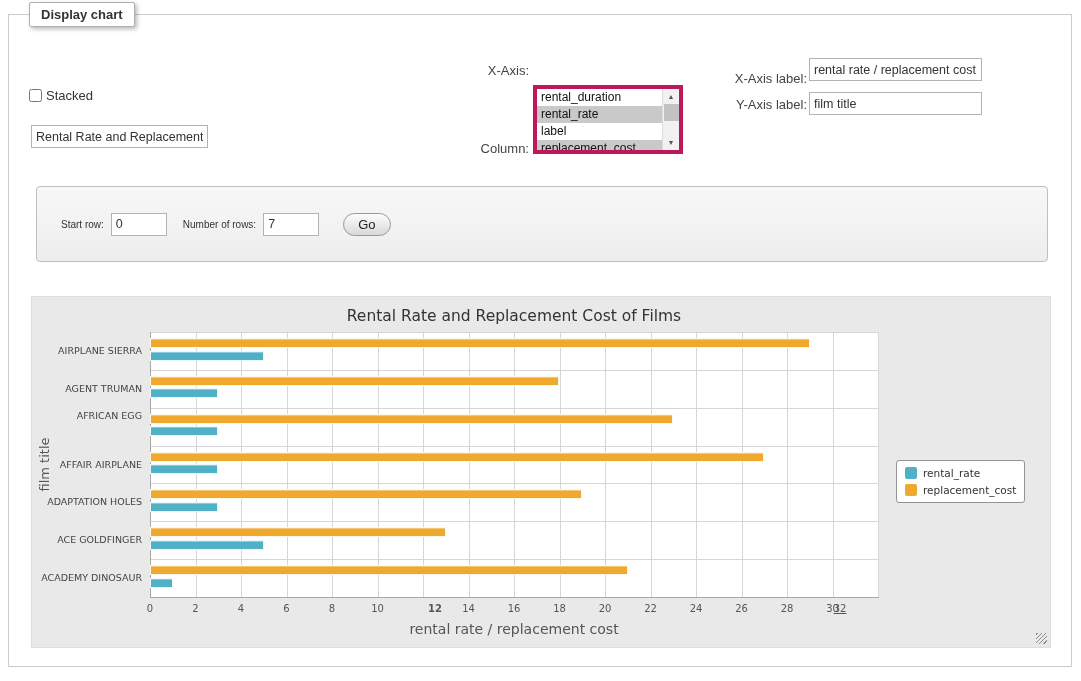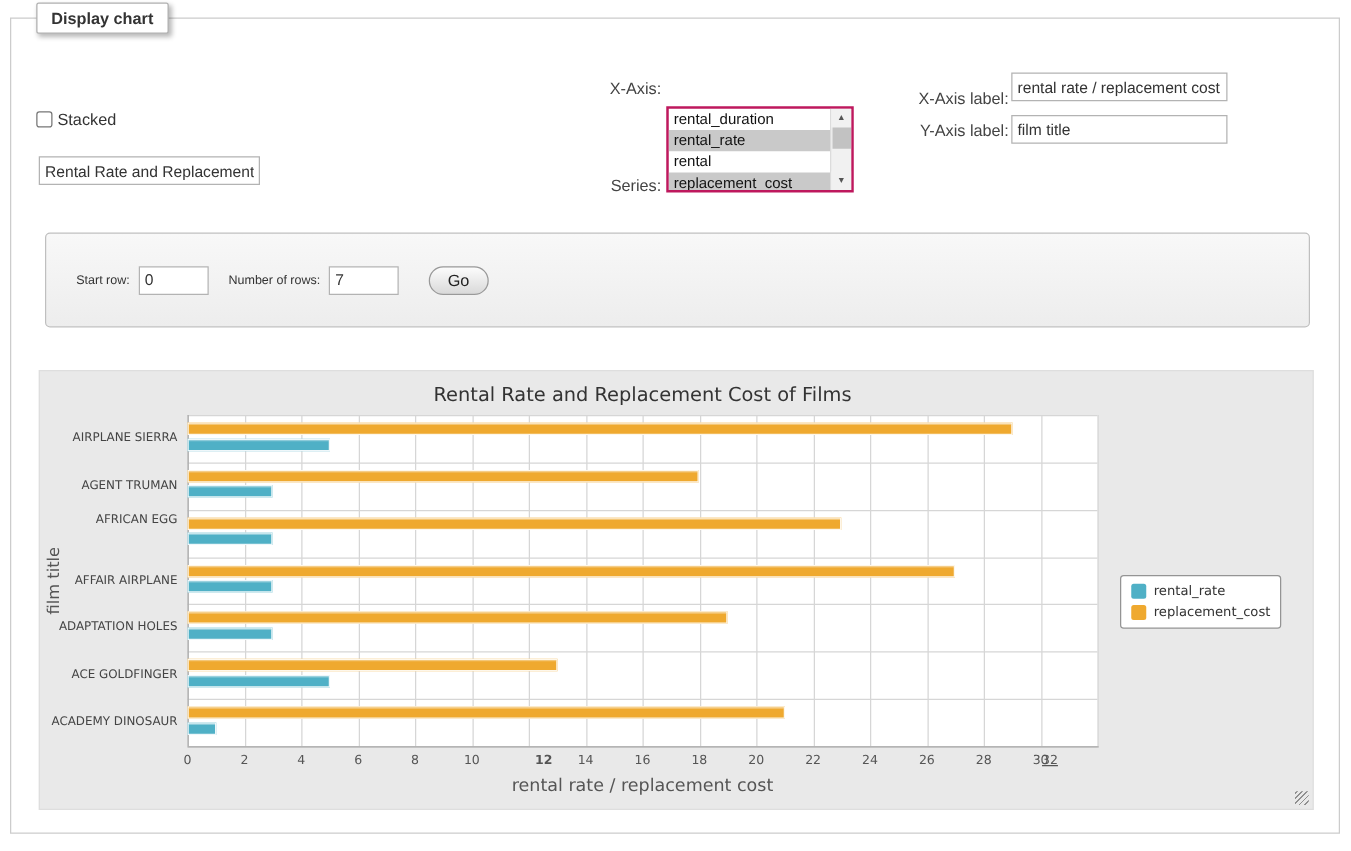--- a/index.html
+++ b/index.html
@@ -8,21 +8,21 @@
   .fs{position:absolute;left:8px;top:14px;width:1064px;height:653px;border:1px solid #ccc;background:#fff}
   .fs-legend{position:absolute;left:20px;top:-13px;background:#fff;border:1px solid #b0b0b0;border-radius:2px;padding:4px 11px;font-size:13px;font-weight:bold;color:#333;box-shadow:2px 2px 4px rgba(0,0,0,.28)}
   .lbl{position:absolute;font-size:13px;color:#444;white-space:nowrap}
   .r{text-align:right}
   .txt{position:absolute;border:1px solid #b3b3b3;background:#fff;height:23px;font-size:12.5px;font-family:inherit;color:#333;padding:0 4px}
   .ctl-group{position:absolute;display:flex;gap:11px;font-size:13px;color:#333;align-items:center}
   .ctl-item{display:flex;align-items:center;gap:4px;cursor:default}
   .sel-box{position:absolute;width:150px;height:23px;border:1px solid #999;background:#fff;cursor:default}
   .sel-val{position:absolute;left:5px;top:3px;font-size:12.5px;color:#222}
   .sel-btn{position:absolute;right:0;top:0;width:17px;height:100%;background:#ececec;border-left:1px solid #bbb;display:flex;align-items:center;justify-content:center;font-size:8px;color:#444}
-  .listbox{position:absolute;width:150px;height:69px;border:2px solid #be185d;background:#fff;overflow:hidden}
+  .listbox{position:absolute;width:150px;height:69px;border:4px solid #be185d;background:#fff;overflow:hidden}
   .opts{position:absolute;left:0;top:0;right:17px;bottom:0}
   .opt{height:17px;line-height:17px;padding-left:4px;font-size:12px;color:#111;white-space:nowrap;overflow:hidden}
   .opt.sel{background:#c9c9c9}
   .sb{position:absolute;right:0;top:0;width:17px;height:100%;background:#f1f1f1;border-left:1px solid #dcdcdc}
   .sb-btn{position:absolute;left:0;width:100%;height:15px;background:#f1f1f1;display:flex;align-items:center;justify-content:center;font-size:7px;color:#555}
   .sb-thumb{position:absolute;left:1px;top:15px;width:15px;height:17px;background:#c2c2c2}
   .rows-panel{position:absolute;left:27px;top:171px;width:1012px;height:76px;border:1px solid #bfbfbf;border-radius:4px;background:linear-gradient(#f8f8f8,#ededed);display:flex;align-items:center;padding-left:24px}
   .flbl{font-size:10px;color:#333;margin-right:7px;white-space:nowrap}
   .rows-input{width:56px;height:23px;border:1px solid #b3b3b3;font-size:12.5px;padding:0 4px;font-family:inherit;color:#333;margin-right:16px}
   .go-btn{margin-left:8px;padding:3px 14px;font-size:13px;color:#222;background:linear-gradient(#fcfcfc,#d9d9d9);border:1px solid #999;border-radius:12px;font-family:inherit}
@@ -59,30 +59,30 @@
   </label>
 
   <input class="txt" style="left: 22px; top: 110px; width: 177px;" value="Rental Rate and Replacement Cost of Films">
 
   <div class="lbl r" style="left:444px;top:48px;width:76px;">X-Axis:</div>
 
   <div class="listbox" style="left:524px;top:70px;">
     <div class="opts">
         <div class="opt">rental_duration</div>
         <div class="opt sel">rental_rate</div>
-        <div class="opt">rental</div>
+        <div class="opt">label</div>
         <div class="opt sel">replacement_cost</div>
       </div>
     <div class="sb">
       <div class="sb-btn" style="top:0;">▲</div>
       <div class="sb-thumb"></div>
       <div class="sb-btn" style="bottom:0;">▼</div>
     </div>
   </div>
-  <div class="lbl r" style="left:444px;top:126px;width:76px;">Series:</div>
+  <div class="lbl r" style="left:444px;top:126px;width:76px;">Column:</div>
 
   <div class="lbl r" style="left:698px;top:56px;width:100px;">X-Axis label:</div>
   <input class="txt" style="left: 800px; top: 43px; width: 173px;" value="rental rate / replacement cost">
   <div class="lbl r" style="left:698px;top:82px;width:100px;">Y-Axis label:</div>
   <input class="txt" style="left: 800px; top: 77px; width: 173px;" value="film title">
 
   <div class="rows-panel">
     <span class="flbl">Start row:</span>
     <input class="rows-input" value="0" style="">
     <span class="flbl">Number of rows:</span>

